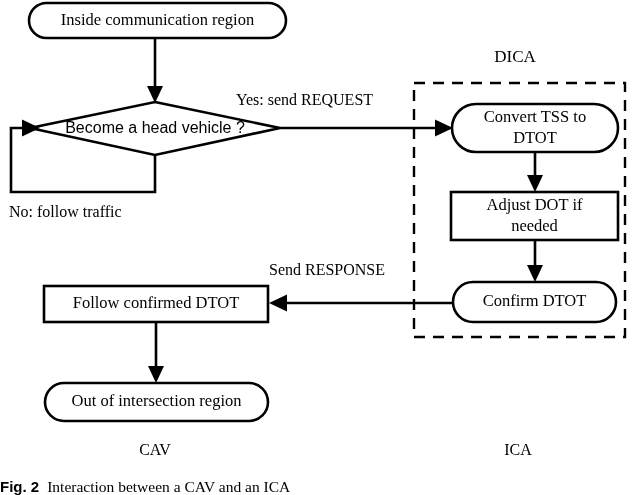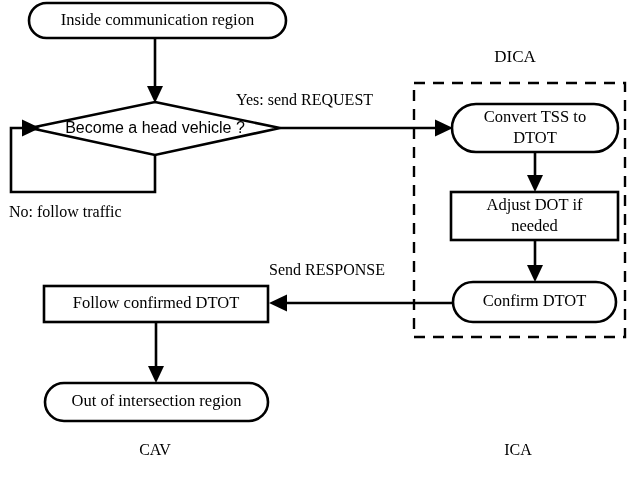--- a/index.html
+++ b/index.html
@@ -155,14 +155,17 @@
     <polygon class="arrow-head" points="156,383 148,366 164,366"></polygon>
 
     <rect class="shape" x="45" y="383" width="223" height="38" rx="19" ry="19"></rect>
     <text class="node-text" x="156.5" y="402.5">Out of intersection region</text>
 
     <text class="lane-label" x="155" y="451">CAV</text>
     <text class="lane-label" x="518" y="451">ICA</text>
 
   </svg>
 
+  <div class="caption">
+    <b>Fig. 2</b><span class="cap-sp"></span><span>Interaction between a CAV and an ICA</span>
+  </div>
 
 </div>
 
 </body></html>

